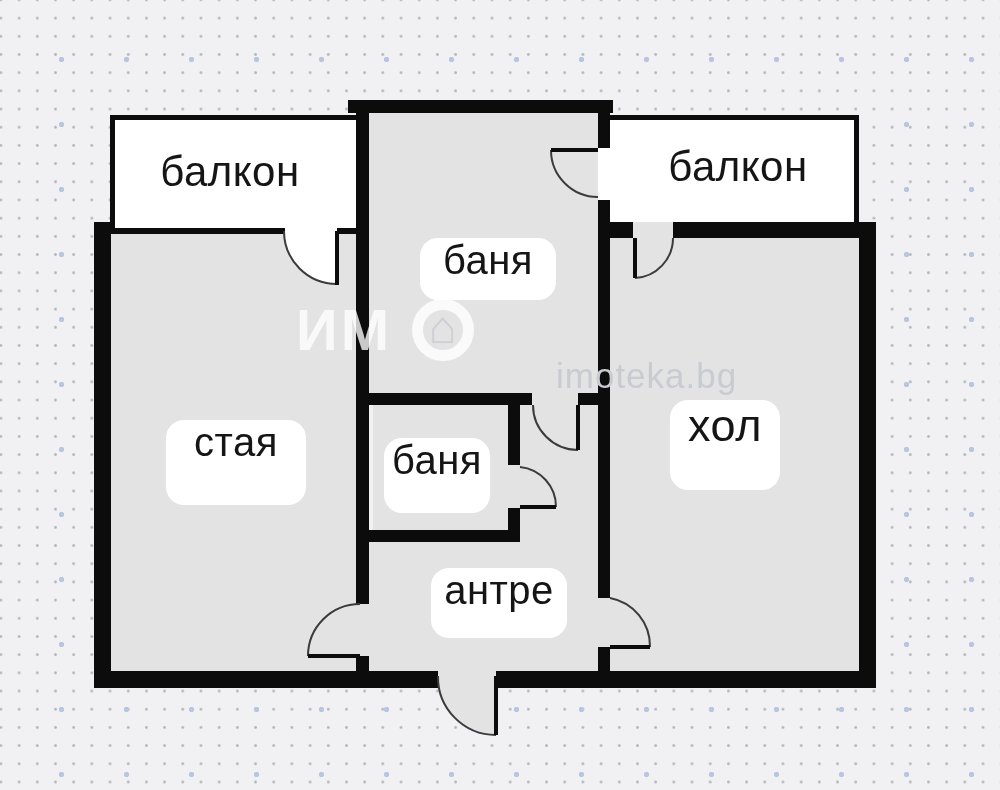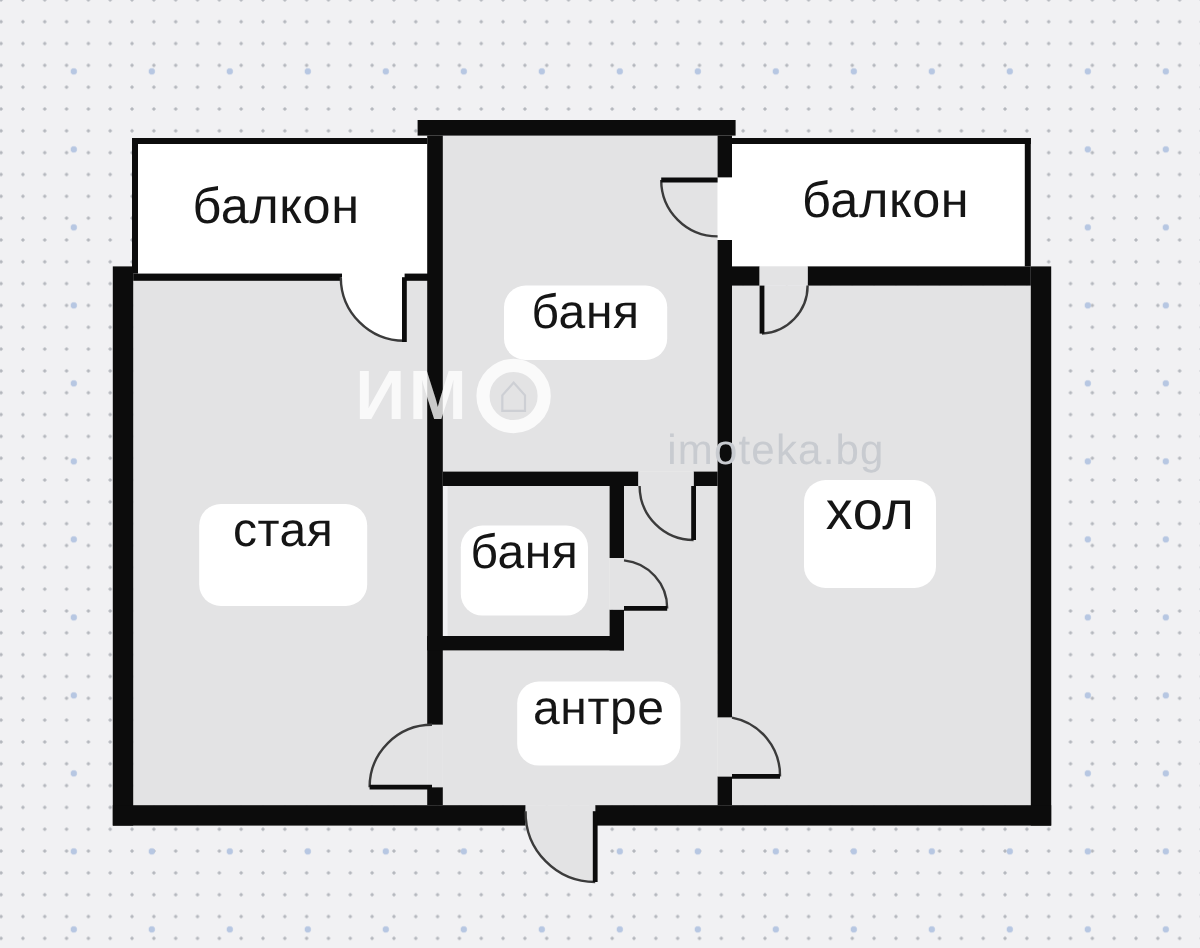--- a/index.html
+++ b/index.html
@@ -20,21 +20,21 @@
   .wall{position:absolute;background:#0c0c0c;}
   .doors{position:absolute;left:0;top:0;z-index:4;}
   .label{
     position:absolute;z-index:6;display:flex;align-items:flex-start;justify-content:center;
     background:#ffffff;border-radius:18px;color:#151515;
     font-size:40px;letter-spacing:0.5px;
   }
   .label.bare{background:transparent;border-radius:0;}
   .watermark{
     position:absolute;left:296px;top:296px;z-index:5;
-    display:flex;align-items:center;gap:2px;
+    display:flex;align-items:center;gap:17px;
     font-size:58px;font-weight:700;letter-spacing:3px;
     color:rgba(255,255,255,0.78);
   }
   .wm-o{
     display:inline-flex;align-items:center;justify-content:center;
     width:62px;height:62px;box-sizing:border-box;margin:0 3px;
     border:11px solid rgba(255,255,255,0.8);border-radius:50%;
   }
   .wm-house{font-size:46px;font-weight:400;color:#cdcfd4;line-height:1;margin-top:-6px;letter-spacing:0;}
   .wm-site{

